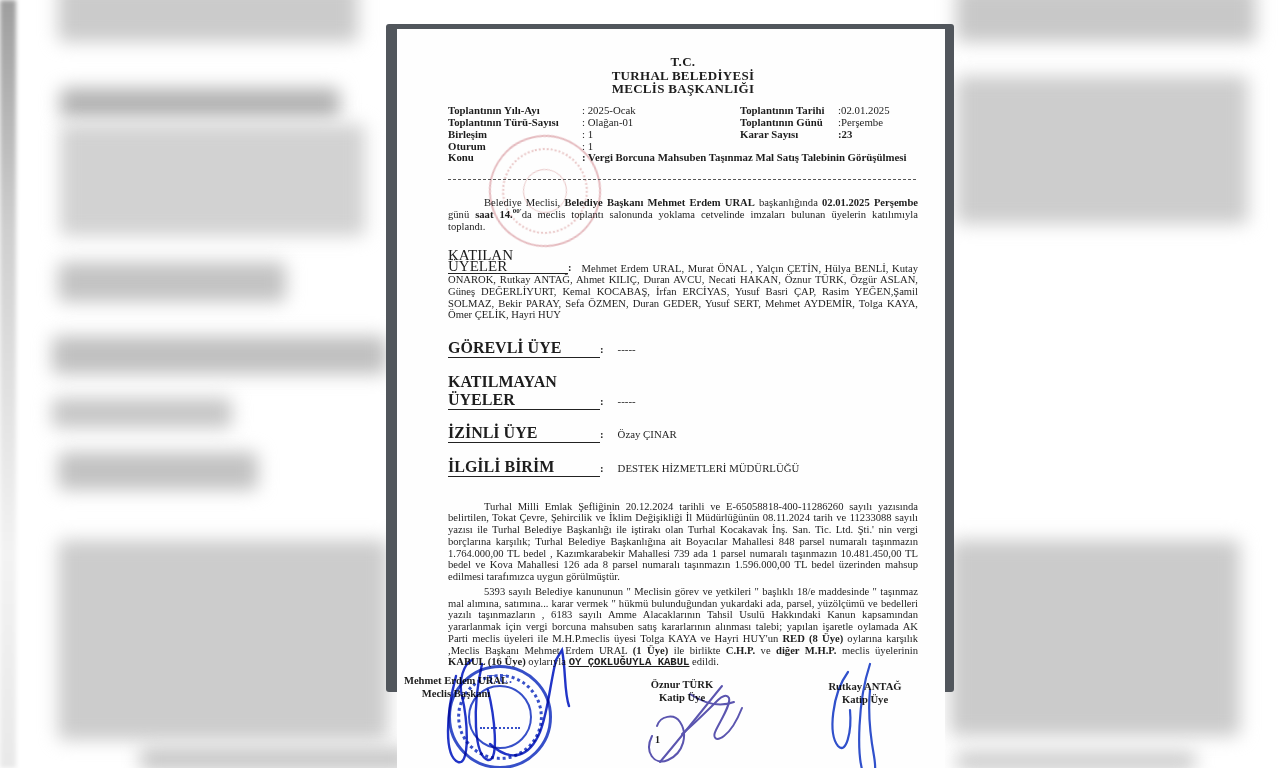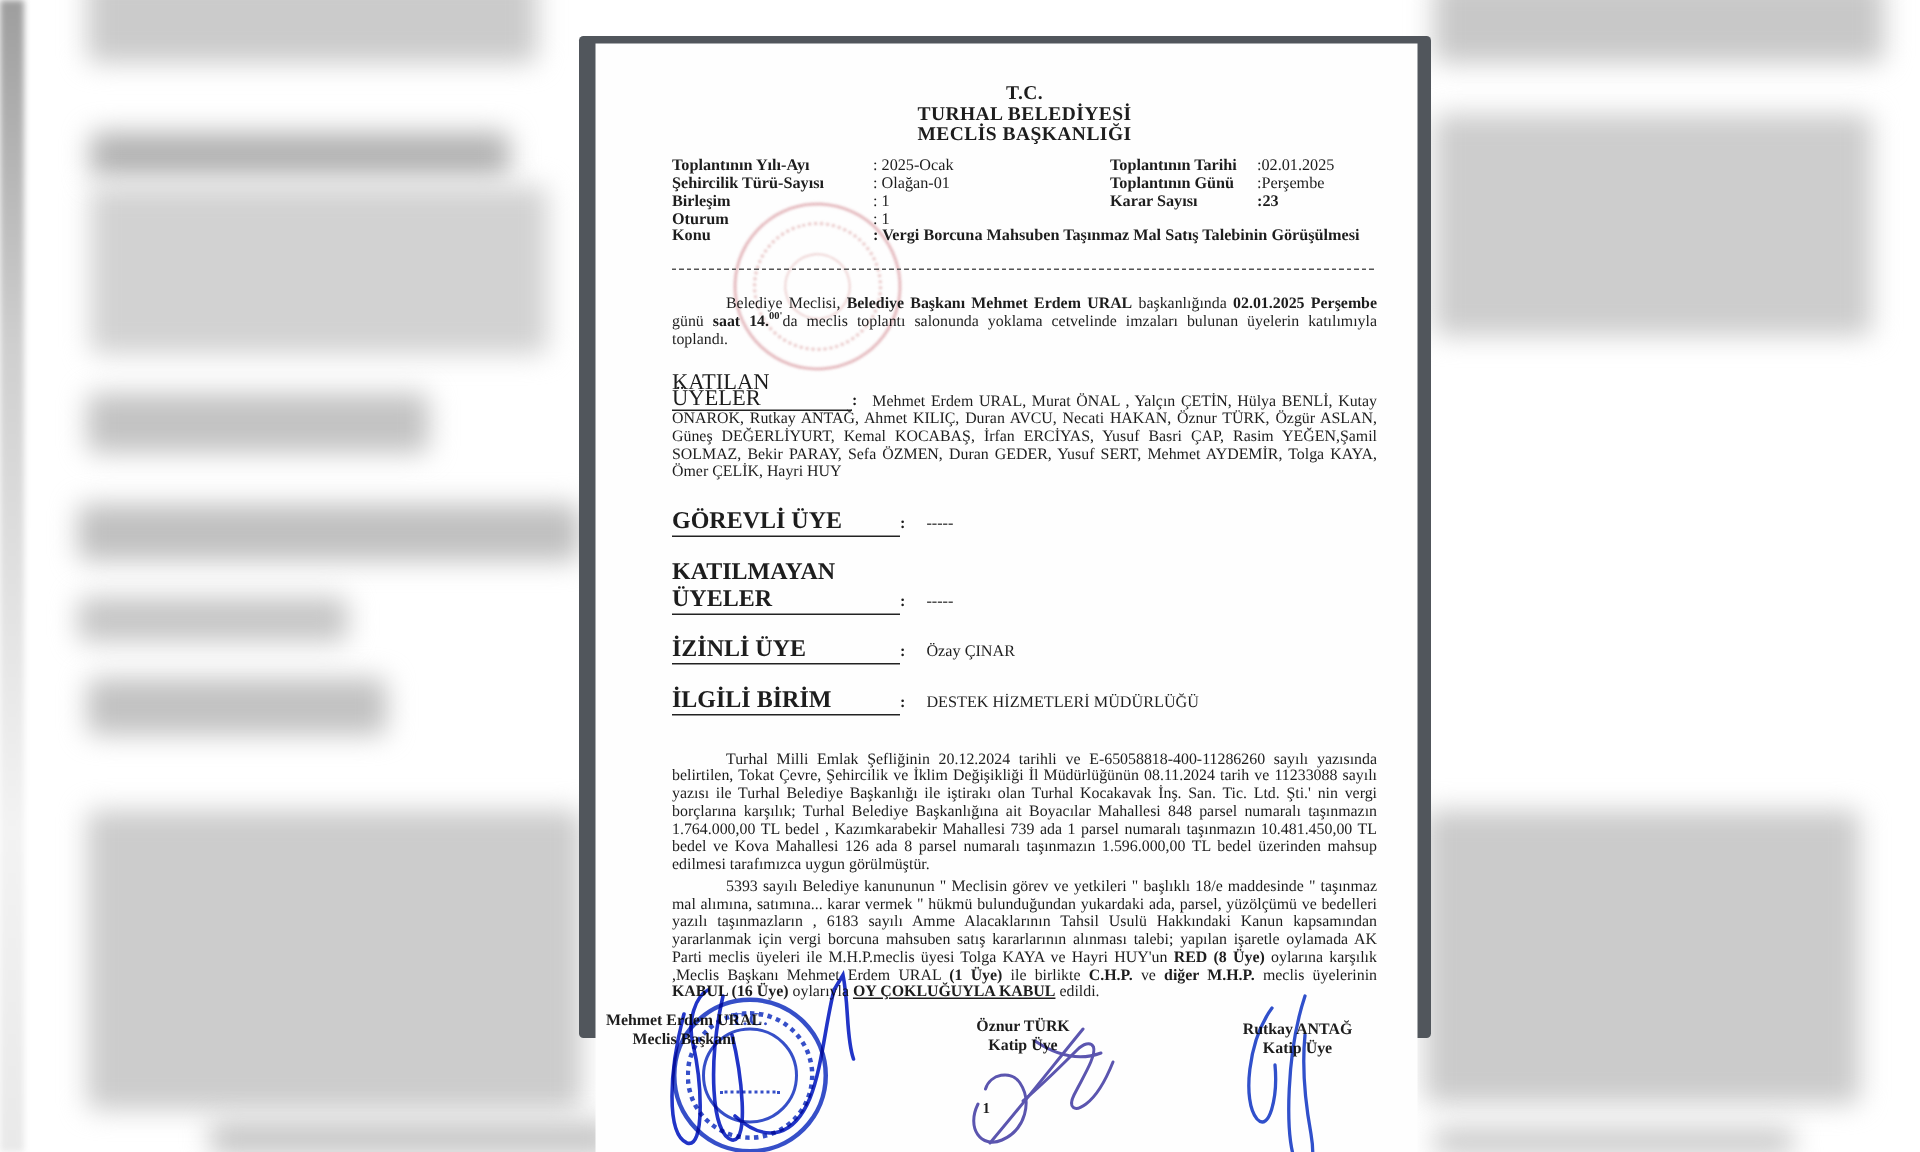--- a/index.html
+++ b/index.html
@@ -6,21 +6,21 @@
             font-family:"Liberation Serif","DejaVu Serif",serif;}
   .bg{position:absolute;inset:0;}
   .blob{position:absolute;filter:blur(9px);border-radius:6px;}
   .edge{position:absolute;left:0;top:0;width:16px;height:768px;
         background:linear-gradient(180deg,#9e9e9e,#cfcfcf 30%,#f3f3f3 72%,#e9e9e9);filter:blur(2px);}
   .frame{position:absolute;left:386px;top:2px;width:568px;height:668px;background:#51565c;border-radius:3px;margin-top:22px;}
   .paper{position:absolute;left:11px;top:5px;width:548px;height:761px;background:#fefefe;
          color:#1d1d1d;}
   .content{position:relative;z-index:2;padding:26px 27px 0 51px;}
   .b{font-weight:bold;}
-  .u{text-decoration:underline;}
+  .u{text-decoration:underline;font-family:Liberation Mono, monospace;}
   sup{font-size:7px;line-height:0;}
   .titles{text-align:center;font-size:13px;font-weight:bold;line-height:13.6px;letter-spacing:.3px;}
   .meta{display:grid;grid-template-columns:134px 158px 98px 1fr;margin-top:9px;
         font-size:10.8px;line-height:11.9px;}
   .ml,.mrl{font-weight:bold;}
   .konu{grid-column:2/5;font-weight:bold;}
   p{margin:0;font-size:10.6px;line-height:11.75px;text-align:justify;}
   .ind{text-indent:36px;}
   .p1{margin-top:14px;}
   .dashes{margin-top:15px;height:2px;
@@ -97,21 +97,21 @@
         <div>TURHAL BELEDİYESİ</div>
         <div>MECLİS BAŞKANLIĞI</div>
       </div>
 
       <div class="meta">
         <span class="ml">Toplantının Yılı-Ayı</span>
         <span class="mv">: 2025-Ocak</span>
         <span class="mrl">Toplantının Tarihi</span>
         <span class="mrv">:02.01.2025</span>
 
-        <span class="ml">Şehircilik Türü-Sayısı</span>
+        <span class="ml">Toplantının Türü-Sayısı</span>
         <span class="mv">: Olağan-01</span>
         <span class="mrl">Toplantının Günü</span>
         <span class="mrv">:Perşembe</span>
 
         <span class="ml">Birleşim</span>
         <span class="mv">: 1</span>
         <span class="mrl">Karar Sayısı</span>
         <span class="mrv b">:23</span>
 
         <span class="ml">Oturum</span>

